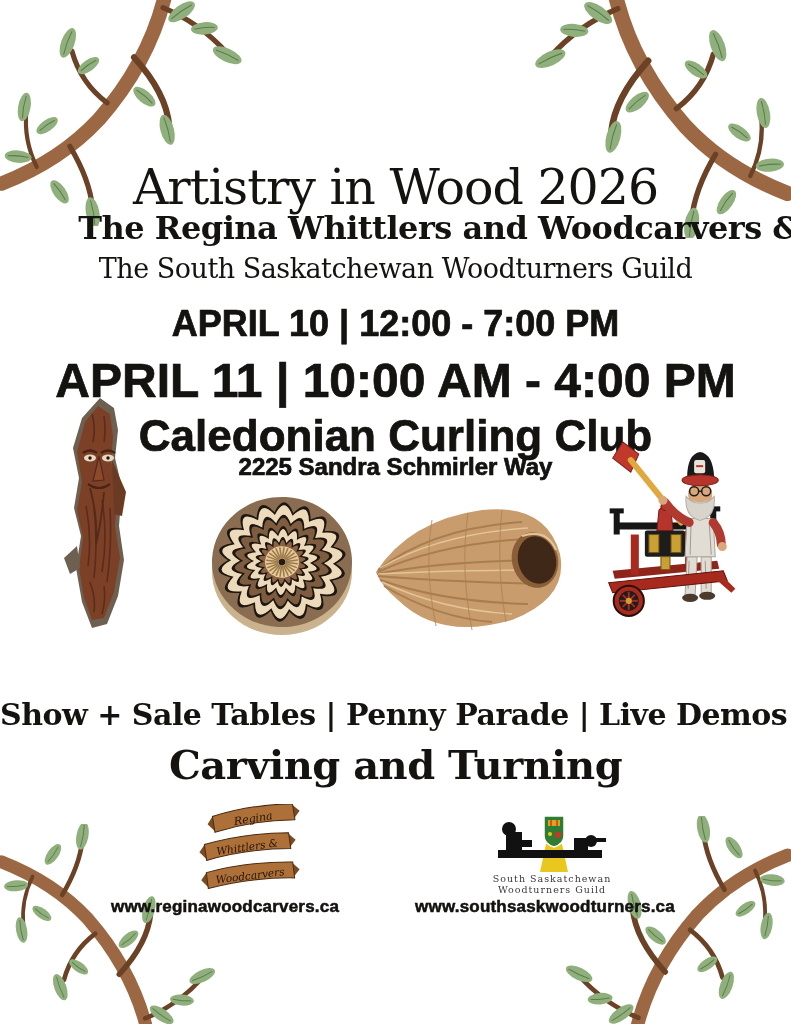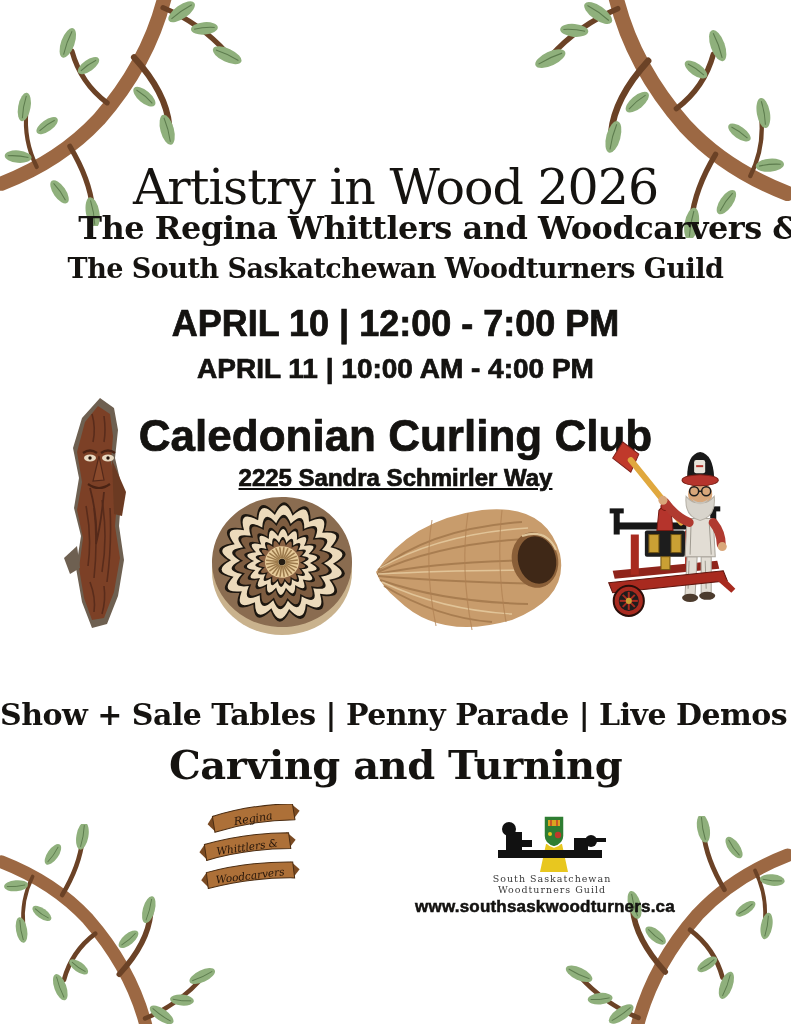--- a/index.html
+++ b/index.html
@@ -3,26 +3,26 @@
 <meta charset="utf-8">
 <style>
   html,body{margin:0;padding:0;background:#ffffff;}
   .poster{position:relative;width:791px;height:1024px;background:#ffffff;overflow:hidden;
           font-family:"Liberation Sans",sans-serif;color:#151310;}
   .ctr{position:absolute;left:0;width:100%;text-align:center;white-space:nowrap;}
   .serif{font-family:"DejaVu Serif","Liberation Serif",serif;}
   .title{top:112px;font-size:49px;font-weight:400;letter-spacing:-1px;margin-top:47px;}
   .presented{top:191px;font-size:24px;font-weight:700;letter-spacing:-.5px;}
   .presenter1{top:209px;font-size:32px;font-weight:700;letter-spacing:-.5px;margin-left:44px;}
-  .presenter2{top:253px;font-size:27px;font-weight:700;letter-spacing:-.5px;}
+  .presenter2{top:253px;font-size:27px;font-weight:400;letter-spacing:-.5px;}
   .sans-heavy{font-weight:700;-webkit-text-stroke:.7px #0c0c0c;}
   .sched1{top:303px;font-size:36px;}
-  .sched2{top:353px;font-size:28px;}
+  .sched2{top:353px;font-size:48px;}
   .venue{top:411px;font-size:44px;}
-  .addr{top:464px;font-size:24px;text-decoration:underline;}
+  .addr{top:453px;font-size:24px;}
   .admission{top:637px;font-size:43px;font-weight:700;}
   .feat1{top:697px;font-size:30px;font-weight:700;letter-spacing:-.5px;}
   .feat2{top:741px;font-size:40px;font-weight:700;letter-spacing:-.5px;}
   .url{top:0;font-size:17px;position:absolute;text-align:center;font-weight:700;
        -webkit-text-stroke:.5px #0c0c0c;letter-spacing:.2px;}
   .url-left{left:85px;top:897px;width:280px;}
   .url-right{left:400px;top:897px;width:290px;}
   .art{position:absolute;}
   .branch{position:absolute;}
   .branch-tl{left:-8px;top:-12px;width:252px;height:238px;}
@@ -303,15 +303,16 @@
     <path d="M58,6 L78,6 L78,26 Q78,34 68,37 Q58,34 58,26 Z" fill="#2e7d32" stroke="#ffffff" stroke-width="1.5"></path>
     <rect x="62" y="10" width="12" height="6" fill="#d9a520"></rect>
     <line x1="65" y1="10" x2="65" y2="16" stroke="#c0392b" stroke-width="1.4"></line>
     <line x1="71" y1="10" x2="71" y2="16" stroke="#c0392b" stroke-width="1.4"></line>
     <circle cx="72" cy="25" r="3.2" fill="#c0392b"></circle>
     <circle cx="64" cy="24" r="2" fill="#e8c71f"></circle>
     <text x="66" y="72" text-anchor="middle" font-size="9.5" font-family="DejaVu Serif, serif" fill="#3a3a3a" letter-spacing="1">South Saskatchewan</text>
     <text x="66" y="83" text-anchor="middle" font-size="9.5" font-family="DejaVu Serif, serif" fill="#3a3a3a" letter-spacing="1">Woodturners Guild</text>
   </svg>
 
+  <div class="url url-left">www.reginawoodcarvers.ca</div>
   <div class="url url-right">www.southsaskwoodturners.ca</div>
 
 </div>
 
 </body></html>

